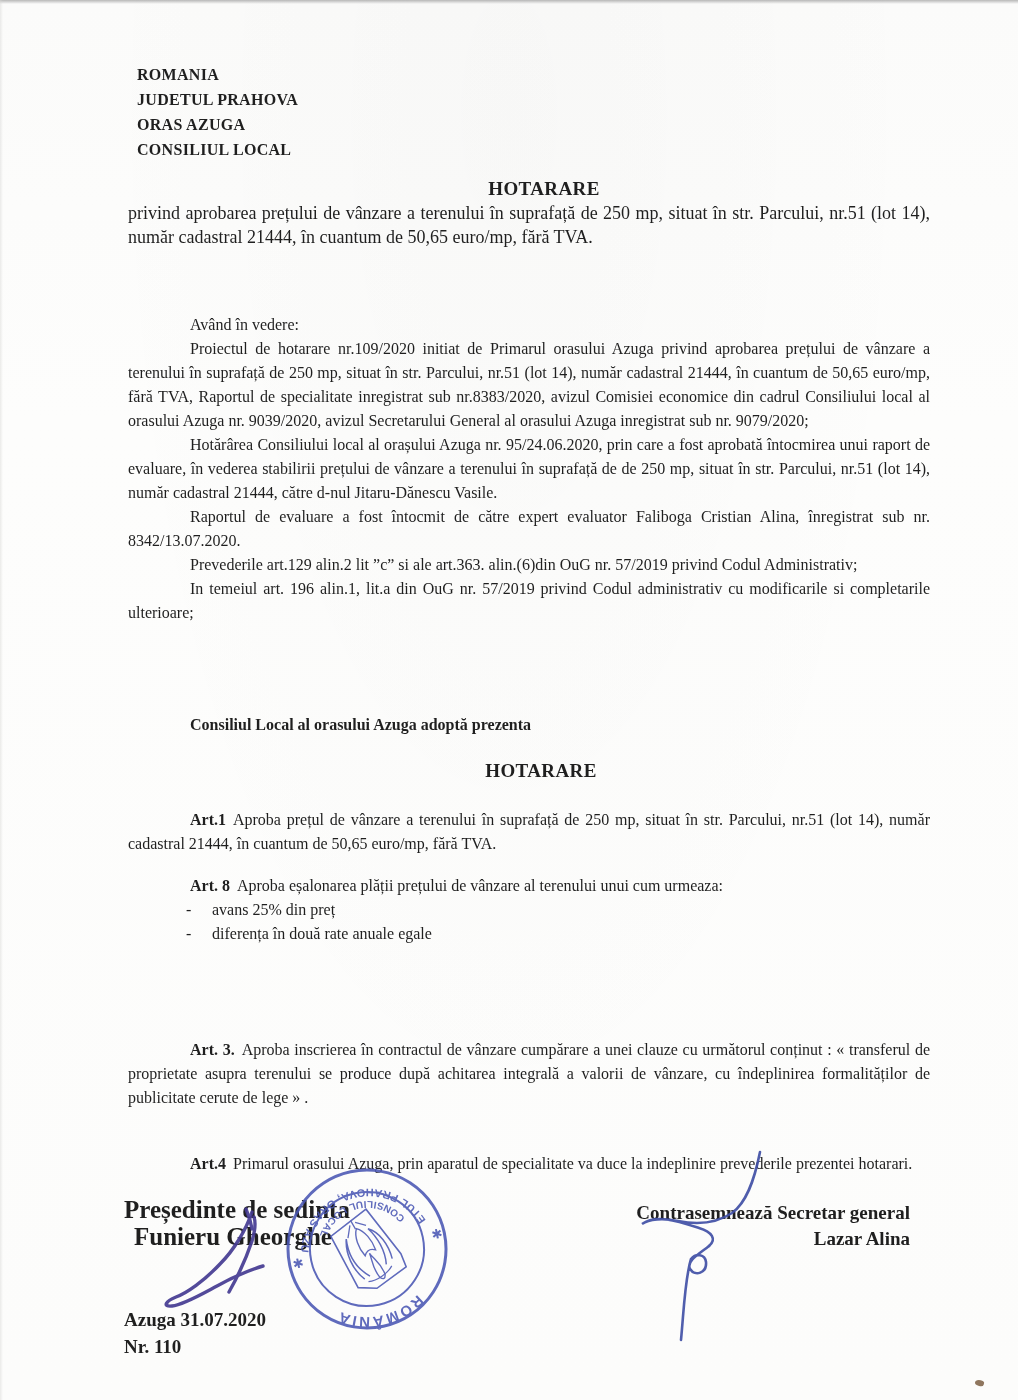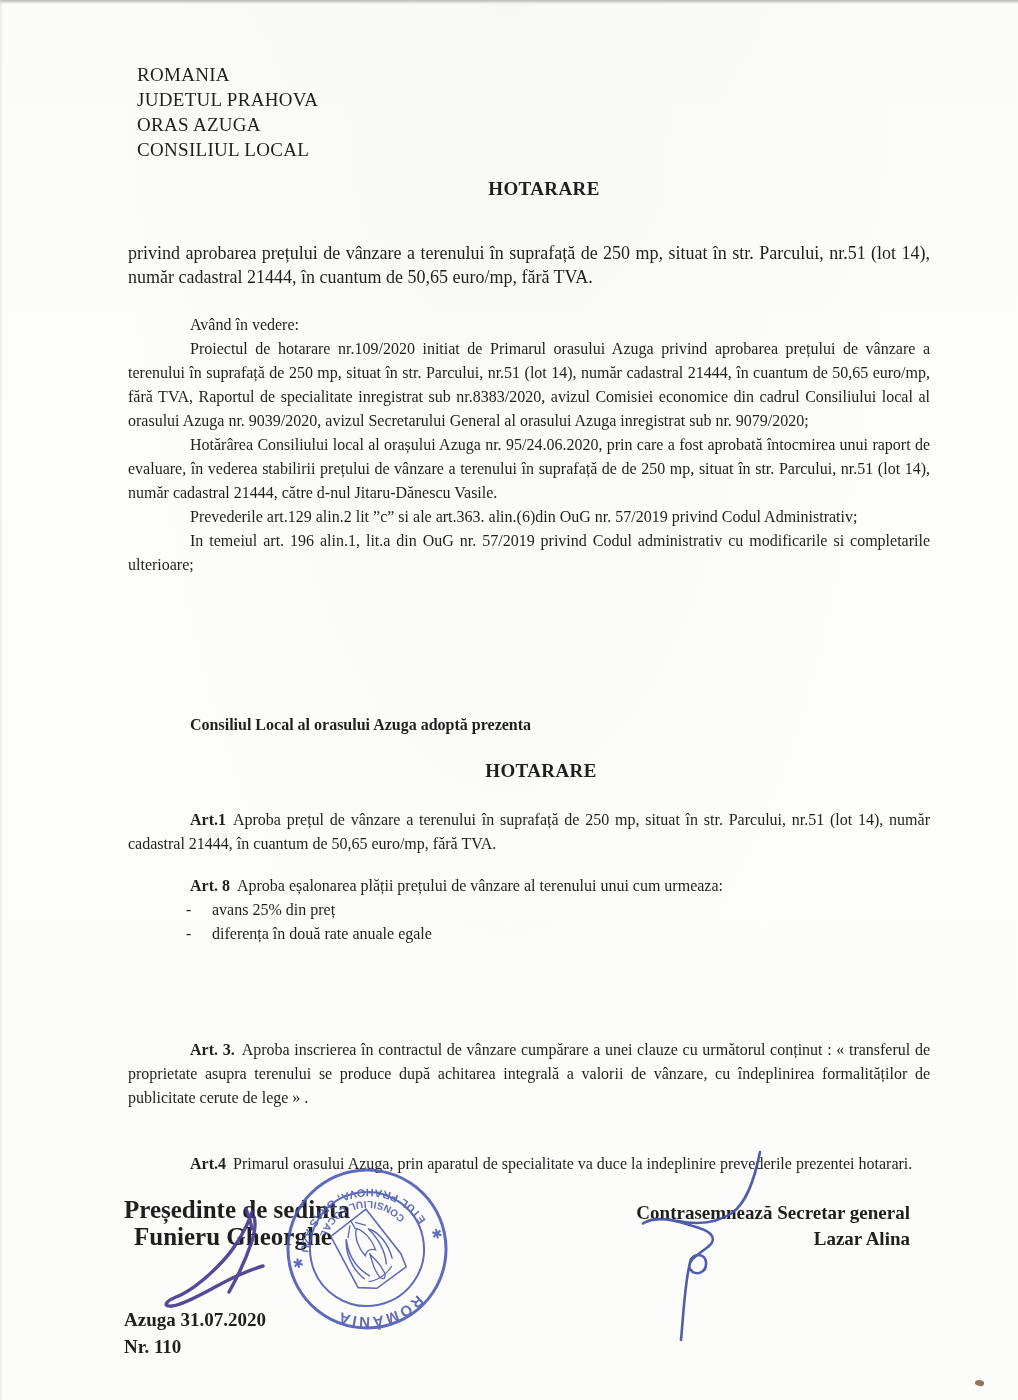--- a/index.html
+++ b/index.html
@@ -14,26 +14,26 @@
     color:#1f1f1f;
   }
   .edge-top{position:absolute;top:0;left:0;width:100%;height:4px;
     background:linear-gradient(180deg,#8b8b8b,#d9d9d9 70%,transparent);opacity:.6;}
   .edge-left{position:absolute;top:0;left:0;width:3px;height:100%;
     background:linear-gradient(90deg,#d8d8d6,transparent);opacity:.5;}
   .speck-brown{position:absolute;left:975px;top:1380px;width:9px;height:6px;
     background:#6b4a2a;border-radius:60% 40% 50% 50%;opacity:.75;transform:rotate(15deg);}
 
   .letterhead{position:absolute;left:137px;top:62px;
-    font-weight:normal;font-size:19px;line-height:25px;letter-spacing:.3px;}
+    font-weight:bold;font-size:16px;line-height:25px;letter-spacing:.3px;}
   .doc-title{position:absolute;left:128px;top:178px;width:802px;
     text-align:center;padding-left:30px;box-sizing:border-box;
     font-weight:bold;font-size:19px;letter-spacing:.4px;}
   .subject{position:absolute;left:128px;top:201px;width:802px;
-    font-size:18px;line-height:24px;text-align:justify;margin-top:40px;}
+    font-size:18px;line-height:24px;text-align:justify;}
 
   .bodyblock{position:absolute;left:128px;width:802px;
     font-size:16px;line-height:24px;text-align:justify;}
   .bodyblock p{margin:0;text-indent:62px;}
   .bodyblock p.noindent{text-indent:0;}
   .preamble{top:313px;}
   .adoption{top:713px;font-weight:bold;}
   .doc-title2{position:absolute;left:128px;top:760px;width:802px;
     text-align:center;padding-left:24px;box-sizing:border-box;
     font-weight:bold;font-size:19px;letter-spacing:.4px;}
@@ -71,20 +71,21 @@
   </div>
 
   <div class="doc-title">HOTARARE</div>
 
   <div class="subject">privind aprobarea prețului de vânzare a terenului în suprafață de 250 mp, situat în str. Parcului, nr.51 (lot 14), număr cadastral  21444, în cuantum de  50,65 euro/mp, fără TVA.</div>
 
   <div class="bodyblock preamble">
     <p>Având în vedere:</p>
     <p>Proiectul de hotarare nr.109/2020 initiat de Primarul orasului Azuga privind aprobarea prețului de vânzare a terenului în suprafață de 250 mp, situat în str. Parcului, nr.51 (lot 14), număr cadastral  21444, în cuantum de  50,65 euro/mp, fără TVA,  Raportul de specialitate inregistrat sub nr.8383/2020, avizul Comisiei economice din cadrul Consiliului local al orasului Azuga nr. 9039/2020, avizul Secretarului General al orasului Azuga inregistrat sub nr. 9079/2020;</p>
     <p>Hotărârea Consiliului local al orașului Azuga nr. 95/24.06.2020, prin care a fost aprobată întocmirea unui raport  de evaluare, în vederea stabilirii prețului de vânzare a terenului în suprafață de de 250 mp,  situat în str. Parcului, nr.51 (lot 14), număr cadastral  21444, către d-nul Jitaru-Dănescu Vasile.</p>
+    <p>Raportul de evaluare a fost  întocmit de către expert evaluator Faliboga Cristian Alina, înregistrat sub nr. 8342/13.07.2020.</p>
     <p>Prevederile art.129 alin.2 lit ”c” si ale art.363. alin.(6)din OuG nr. 57/2019 privind Codul Administrativ;</p>
     <p>In temeiul art. 196 alin.1, lit.a din OuG nr. 57/2019 privind Codul administrativ cu modificarile si completarile ulterioare;</p>
   </div>
 
   <div class="bodyblock adoption">
     <p>Consiliul Local al orasului Azuga adoptă prezenta</p>
   </div>
 
   <div class="doc-title2">HOTARARE</div>
 

